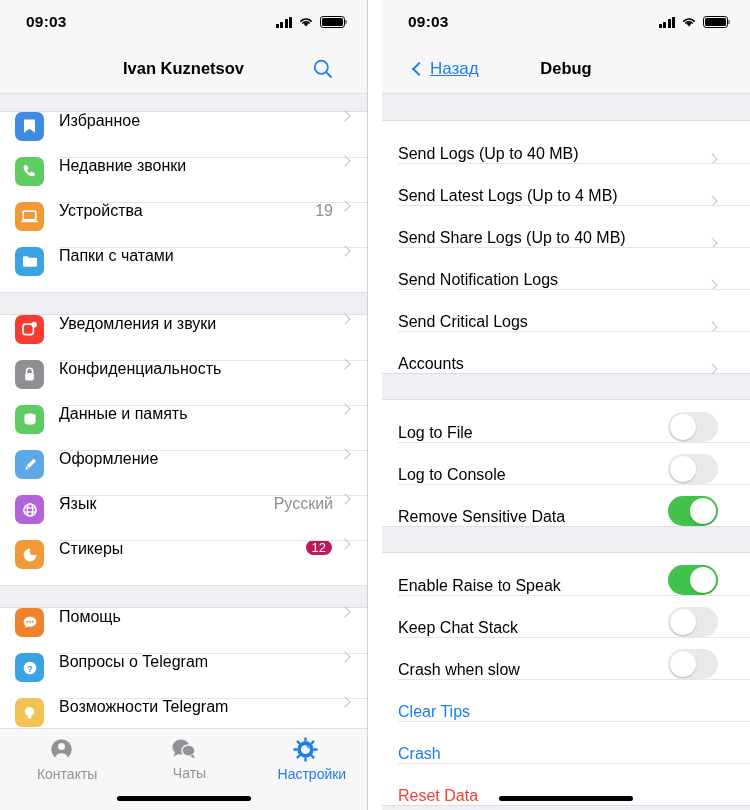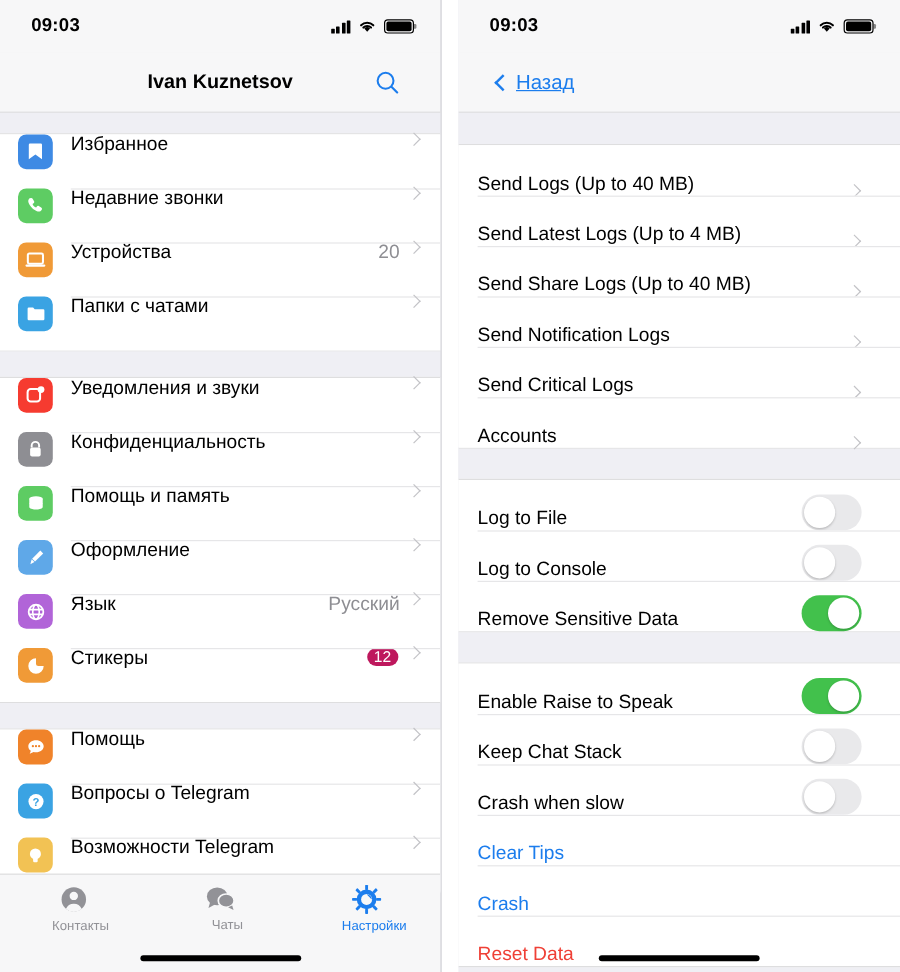--- a/index.html
+++ b/index.html
@@ -160,21 +160,21 @@
   .tabbar {
     position: absolute; bottom: 0; left: 0; right: 0;
     height: 82px; background: #f7f7f8;
     border-top: 1px solid #dededf;
     display: flex; align-items: flex-start; padding-top: 7px;
   }
   .tab {
     flex: 1; display:flex; flex-direction: column; align-items:center; gap:3px;
     cursor: pointer;
   }
-  .tab-label { font-size: 11px; color: #929297; margin-left: 12px; }
+  .tab-label { font-size: 14px; color: #929297; margin-left: 12px; }
   .tab.active .tab-label { color: #1c7ded; }
   .home-indicator {
     position: absolute; bottom: 9px; left: 50%; transform: translateX(-50%);
     width: 134px; height: 5px; border-radius: 3px; background: #000;
   }
 </style>
 </head>
 <body>
 
 <div class="screen">
@@ -237,21 +237,21 @@
         </div>
 
         <div class="row has-icon">
           <div class="row-icon" style="background:#f09a37">
             <svg width="19" height="15" viewBox="0 0 19 15">
               <rect x="3.2" y="2.2" width="12.6" height="8.6" rx="1.2" fill="none" stroke="#fff" stroke-width="1.7"></rect>
               <rect x="1.2" y="11.5" width="16.6" height="1.7" rx="0.85" fill="#fff"></rect>
             </svg>
           </div>
           <div class="row-label">Устройства</div>
-          <div class="row-value">20</div>
+          <div class="row-value">19</div>
           <div class="disclosure"></div>
         </div>
 
         <div class="row has-icon">
           <div class="row-icon" style="background:#3aa3e3">
             <svg width="18" height="15" viewBox="0 0 18 15">
                 <path d="M2 3.2a1 1 0 0 1 1-1h3.6l1.3 1.5H15a1 1 0 0 1 1 1v7.1a1 1 0 0 1-1 1H3a1 1 0 0 1-1-1z" fill="#fff"></path>
               </svg>
           </div>
           <div class="row-label">Папки с чатами</div>
@@ -283,21 +283,21 @@
           <div class="disclosure"></div>
         </div>
         <div class="row has-icon">
           <div class="row-icon" style="background:#5ecc63">
             <svg width="18" height="17" viewBox="0 0 18 17">
               <ellipse cx="9" cy="4.6" rx="5.6" ry="2.1" fill="#fff"></ellipse>
               <path d="M3.4 4.6v3.3c0 1.2 2.5 2.1 5.6 2.1s5.6-.9 5.6-2.1V4.6" fill="#fff"></path>
               <path d="M3.4 8.2v3.3c0 1.2 2.5 2.1 5.6 2.1s5.6-.9 5.6-2.1V8.2" fill="#fff"></path>
             </svg>
           </div>
-          <div class="row-label">Помощь и память</div>
+          <div class="row-label">Данные и память</div>
           <div class="disclosure"></div>
         </div>
         <div class="row has-icon">
           <div class="row-icon" style="background:#5fa8e8">
             <svg width="18" height="18" viewBox="0 0 18 18">
               <path d="M12.6 2.8 L15 5.2 L8.2 12 L5.8 9.6 Z" fill="#fff"></path>
               <path d="M5.4 10.1 L7.7 12.4 L4.3 14.2 Z" fill="#fff"></path>
             </svg>
           </div>
           <div class="row-label">Оформление</div>
@@ -428,20 +428,21 @@
             <span></span>
           </div>
       </div>
     </div>
 
     <div class="navbar">
       <div class="nav-back">
         <span class="chev"></span>
         <span>Назад</span>
       </div>
+      <div class="nav-title">Debug</div>
     </div>
 
     <div class="body">
       <div class="gap" style="height:26px"></div>
 
       <div class="group">
         <div class="rrow">
           <div class="rrow-label">Send Logs (Up to 40 MB)</div>
           <div class="disclosure" style="margin-right:2px"></div>
         </div>

